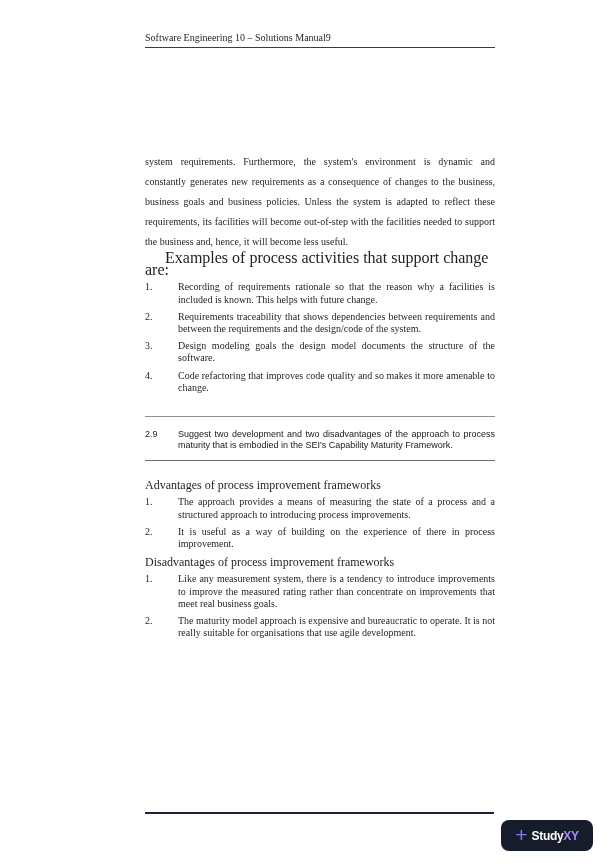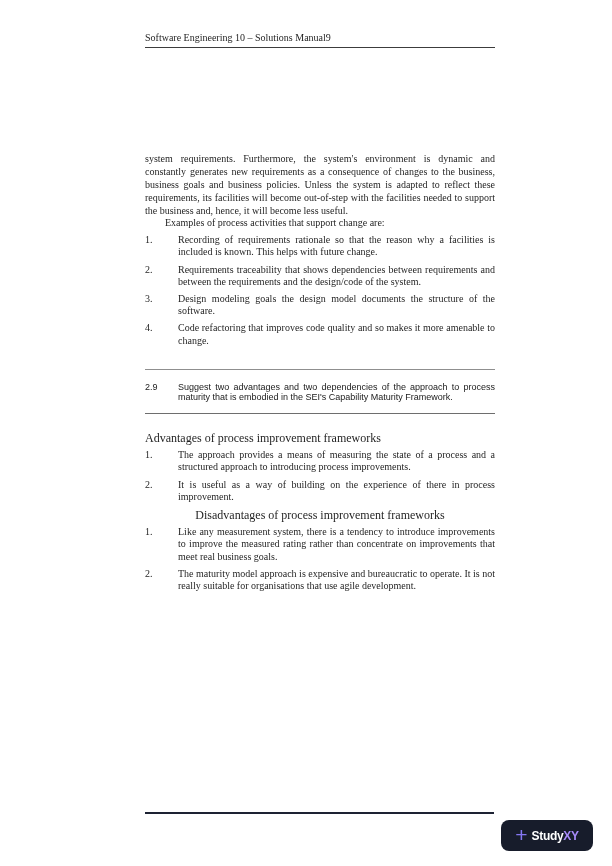--- a/index.html
+++ b/index.html
@@ -23,25 +23,25 @@
     margin-top: 32px;
     display: flex;
     align-items: baseline;
     font-size: 10px;
     padding-bottom: 4px;
     border-bottom: 1px solid #3c3c3c;
   }
   .intro {
     margin-top: 104px;
     font-size: 10px;
-    line-height: 13px;
+    line-height: 20px;
     text-align: justify;
   }
   .lead {
-    font-size: 10px;
+    font-size: 16px;
     line-height: 12.2px;
     text-indent: 20px;
   }
   .list-item {
     display: flex;
     margin-top: 5px;
     font-size: 10px;
     line-height: 12.2px;
   }
   .list-item .num {
@@ -72,21 +72,20 @@
     flex: 1;
     text-align: justify;
   }
   .answer-heading {
     margin-top: 18px;
     font-size: 12px;
     line-height: 12.2px;
   }
   .answer-heading.second {
     margin-top: 6px;
-    text-align: center;
   }
   .footer-rule {
     position: absolute;
     left: 145px;
     top: 812px;
     width: 349px;
     height: 2px;
     background: #1d2233;
   }
   .brand-badge {
@@ -150,21 +149,21 @@
         <span class="txt">Design modeling goals the design model documents the structure of the software.</span>
       </div>
       <div class="list-item">
         <span class="num">4.</span>
         <span class="txt">Code refactoring that improves code quality and so makes it more amenable to change.</span>
       </div>
     </div>
 
     <div class="question-block">
       <span class="qnum">2.9</span>
-      <span class="qtxt">Suggest two advantages and two dependencies of the approach to process maturity that is embodied in the SEI's Capability Maturity Framework.</span>
+      <span class="qtxt">Suggest two development and two disadvantages of the approach to process maturity that is embodied in the SEI's Capability Maturity Framework.</span>
     </div>
 
     <p class="answer-heading">Advantages of process improvement frameworks</p>
 
     <div>
       <div class="list-item">
         <span class="num">1.</span>
         <span class="txt">The approach provides a means of measuring the state of a process and a structured approach to introducing process improvements.</span>
       </div>
       <div class="list-item">

